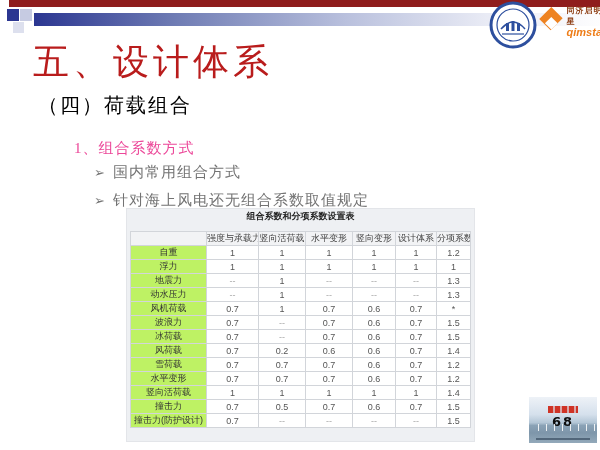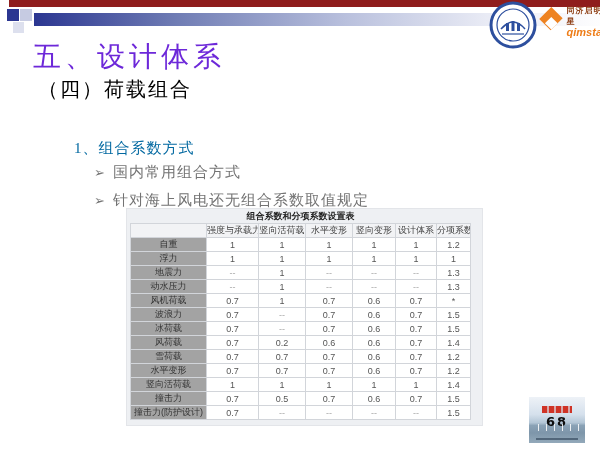--- a/index.html
+++ b/index.html
@@ -16,41 +16,41 @@
     background:linear-gradient(to right,#2b3691 0%,#6f7cb4 25%,#b9c0dd 55%,#e9ebf5 80%,#fdfdfe 100%);}
   
   .tongji{position:absolute;left:489px;top:1px;width:48px;height:48px;}
   .qimstar{position:absolute;left:541px;top:5px;display:flex;align-items:flex-start;}
   .qim-diamond{position:relative;width:17px;height:17px;background:#ee8322;transform:rotate(45deg);margin:5px 8px 0 2px;}
   .qim-diamond::after{content:"";position:absolute;left:7px;top:7px;width:9px;height:9px;background:#ffffff;}
   .qim-text{display:flex;flex-direction:column;line-height:11px;font-family:"Liberation Sans",sans-serif;}
   .qim-cn{font-size:8px;font-weight:bold;color:#8c3c12;letter-spacing:1px;}
   .qim-en{font-size:11px;font-weight:bold;font-style:italic;color:#ee7d18;}
   
-  .title{position:absolute;left:33px;top:38px;font-size:28px;color:#6d28d9;letter-spacing:4px;}
-  .subtitle{position:absolute;left:38px;top:76px;font-size:20px;color:#000;letter-spacing:2px;}
-  .item1{position:absolute;left:74px;top:139px;font-size:15px;color:#0369a1;letter-spacing:1px;}
+  .title{position:absolute;left:33px;top:38px;font-size:36px;color:#b91c1c;letter-spacing:4px;}
+  .subtitle{position:absolute;left:38px;top:92px;font-size:20px;color:#000;letter-spacing:2px;}
+  .item1{position:absolute;left:74px;top:139px;font-size:15px;color:#ec4899;letter-spacing:1px;}
   .bullets{position:absolute;left:94px;top:163px;}
   .bullet{font-size:15px;color:#737373;letter-spacing:1px;margin-bottom:9px;white-space:nowrap;}
   .bullet .arrow{font-size:13px;margin-right:7px;}
   
   .tablewrap{position:absolute;left:127px;top:209px;width:347px;background:#eef0f3;
-    padding:1px 8px 5px 0;box-shadow:0 0 0 1px #e3e5e9;}
+    padding:1px 0 5px 0;box-shadow:0 0 0 1px #e3e5e9;}
   .tabletitle{text-align:center;font-size:9px;font-weight:bold;color:#222;
     font-family:"Liberation Sans",sans-serif;line-height:13px;}
-  table.grid{border-collapse:collapse;table-layout:fixed;width:340px;margin:0 auto;
+  table.grid{border-collapse:collapse;table-layout:fixed;width:340px;margin:8px auto;
     font-family:"Liberation Sans",sans-serif;font-size:9px;color:#555;background:#fff;}
   .grid th,.grid td{border:1px solid #d2d5da;height:12.5px;padding:0;text-align:center;
     overflow:hidden;white-space:nowrap;}
   .grid th{background:#f2f3f5;color:#444;font-weight:normal;}
-  .grid td.label{background:#a3a3a3;color:#333;}
+  .grid td.label{background:#bef264;color:#333;}
   .grid td.val{background:#ffffff;}
   .grid td.dash{color:#a8a8a8;}
   
-  .badge{position:absolute;left:529px;top:397px;width:56px;height:46px;overflow:hidden;
+  .badge{position:absolute;left:529px;top:397px;width:68px;height:46px;overflow:hidden;
     background:linear-gradient(to bottom,#eef2f7 0%,#d5e0ec 38%,#b3c6d6 56%,#8aa2b6 62%,#7e96aa 78%,#93a9ba 100%);}
   .badge-red{position:absolute;top:9px;left:50%;transform:translateX(-50%);width:30px;height:7px;
     background:repeating-linear-gradient(90deg,#cf3326 0 5px,rgba(207,51,38,.35) 5px 7px);
     filter:blur(.4px);}
   .badge-num{position:absolute;top:17px;left:0;right:0;text-align:center;font-size:13px;
     font-weight:bold;color:#0d0d0d;font-family:"DejaVu Sans",sans-serif;letter-spacing:2px;}
   .badge-turbines{position:absolute;top:27px;left:2px;right:2px;height:7px;
     background:repeating-linear-gradient(90deg,transparent 0 7px,rgba(255,255,255,.85) 7px 8px);}
   .badge-cap{position:absolute;bottom:3px;left:7px;right:7px;height:2px;background:rgba(35,55,75,.55);}
 </style>

